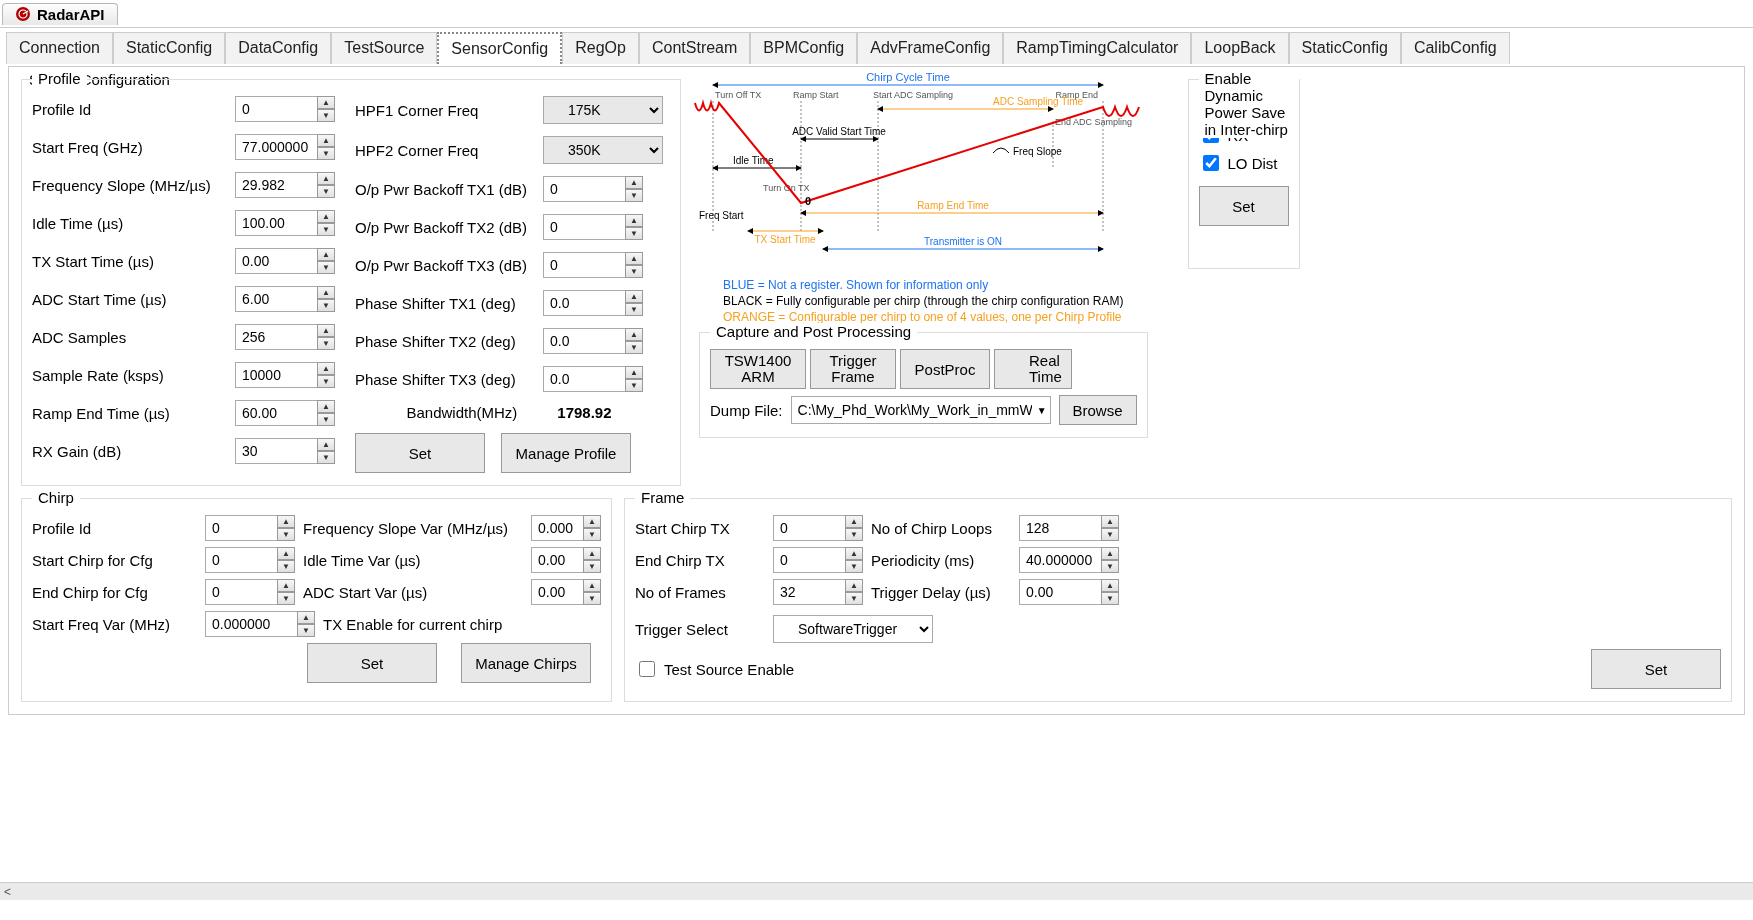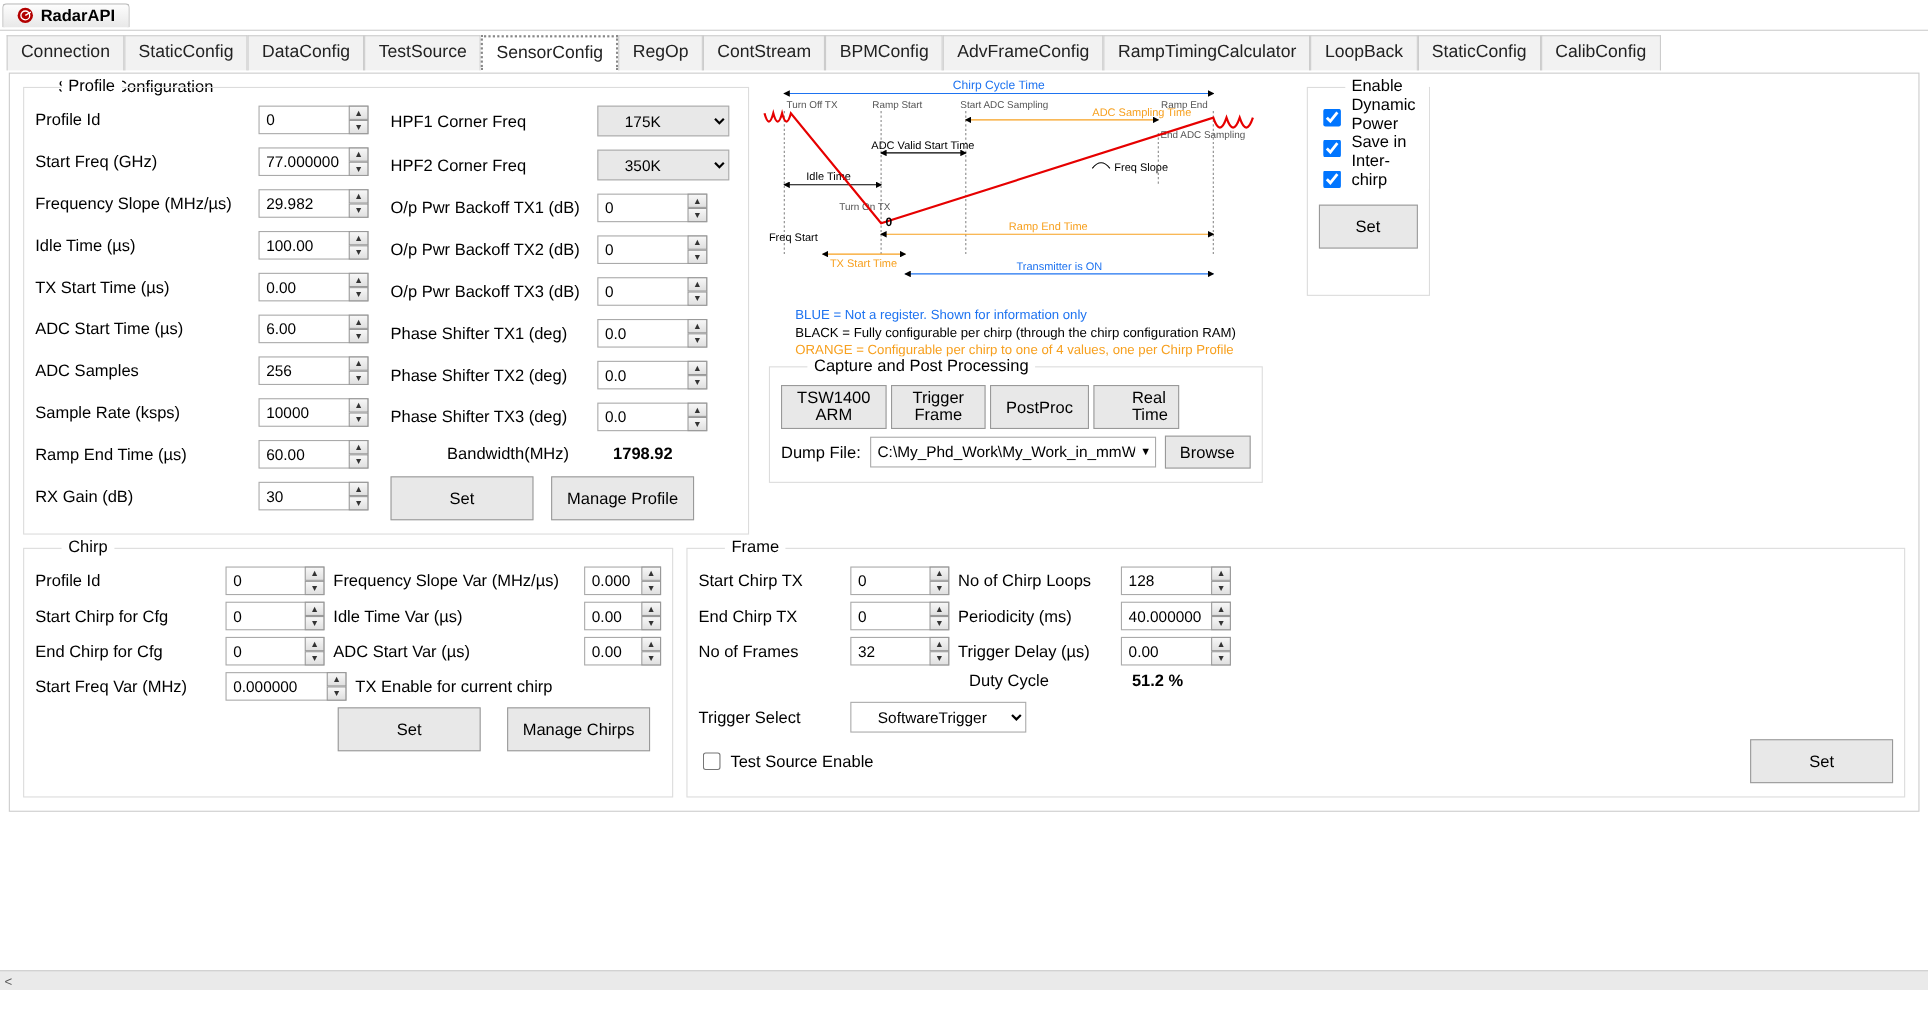--- a/index.html
+++ b/index.html
@@ -62,21 +62,20 @@
     margin: 6px;
     position: relative;
   }
   .group > .legend {
     position: absolute;
     top: -10px;
     left: 10px;
     background: #fff;
     padding: 0 6px;
     font-size: 15px;
-    margin-left: 24px;
   }
   .row {
     display: flex;
     align-items: center;
     gap: 8px;
     margin: 6px 0;
     white-space: nowrap;
   }
   label.fld { width: 195px; }
   label.fld-sm { width: 180px; }
@@ -661,25 +660,20 @@
             </div>
         <label style="width:140px;">Trigger Delay (µs)</label>
         <div class="numwrap">
               <input style="width: 100px;" value="0.00">
               <div class="spin">
                 <div class="btn">▲</div>
                 <div class="btn">▼</div>
               </div>
             </div>
       </div>
-      <div class="row">
-        <span style="width:238px;"></span>
-        <label style="width:140px;">Duty Cycle</label>
-        <span class="bandw">51.2 %</span>
-      </div>
       <div class="row" style="margin-top:10px;">
         <label class="fld-fr">Trigger Select</label>
         <select class="combo" style="width:160px;background:#fff;"><option>SoftwareTrigger</option></select>
       </div>
       <div class="row" style="justify-content:space-between;">
         <span class="chk">
               <input type="checkbox" style="">
               <span>Test Source Enable</span>
             </span>
         <button class="std lg">Set</button>

